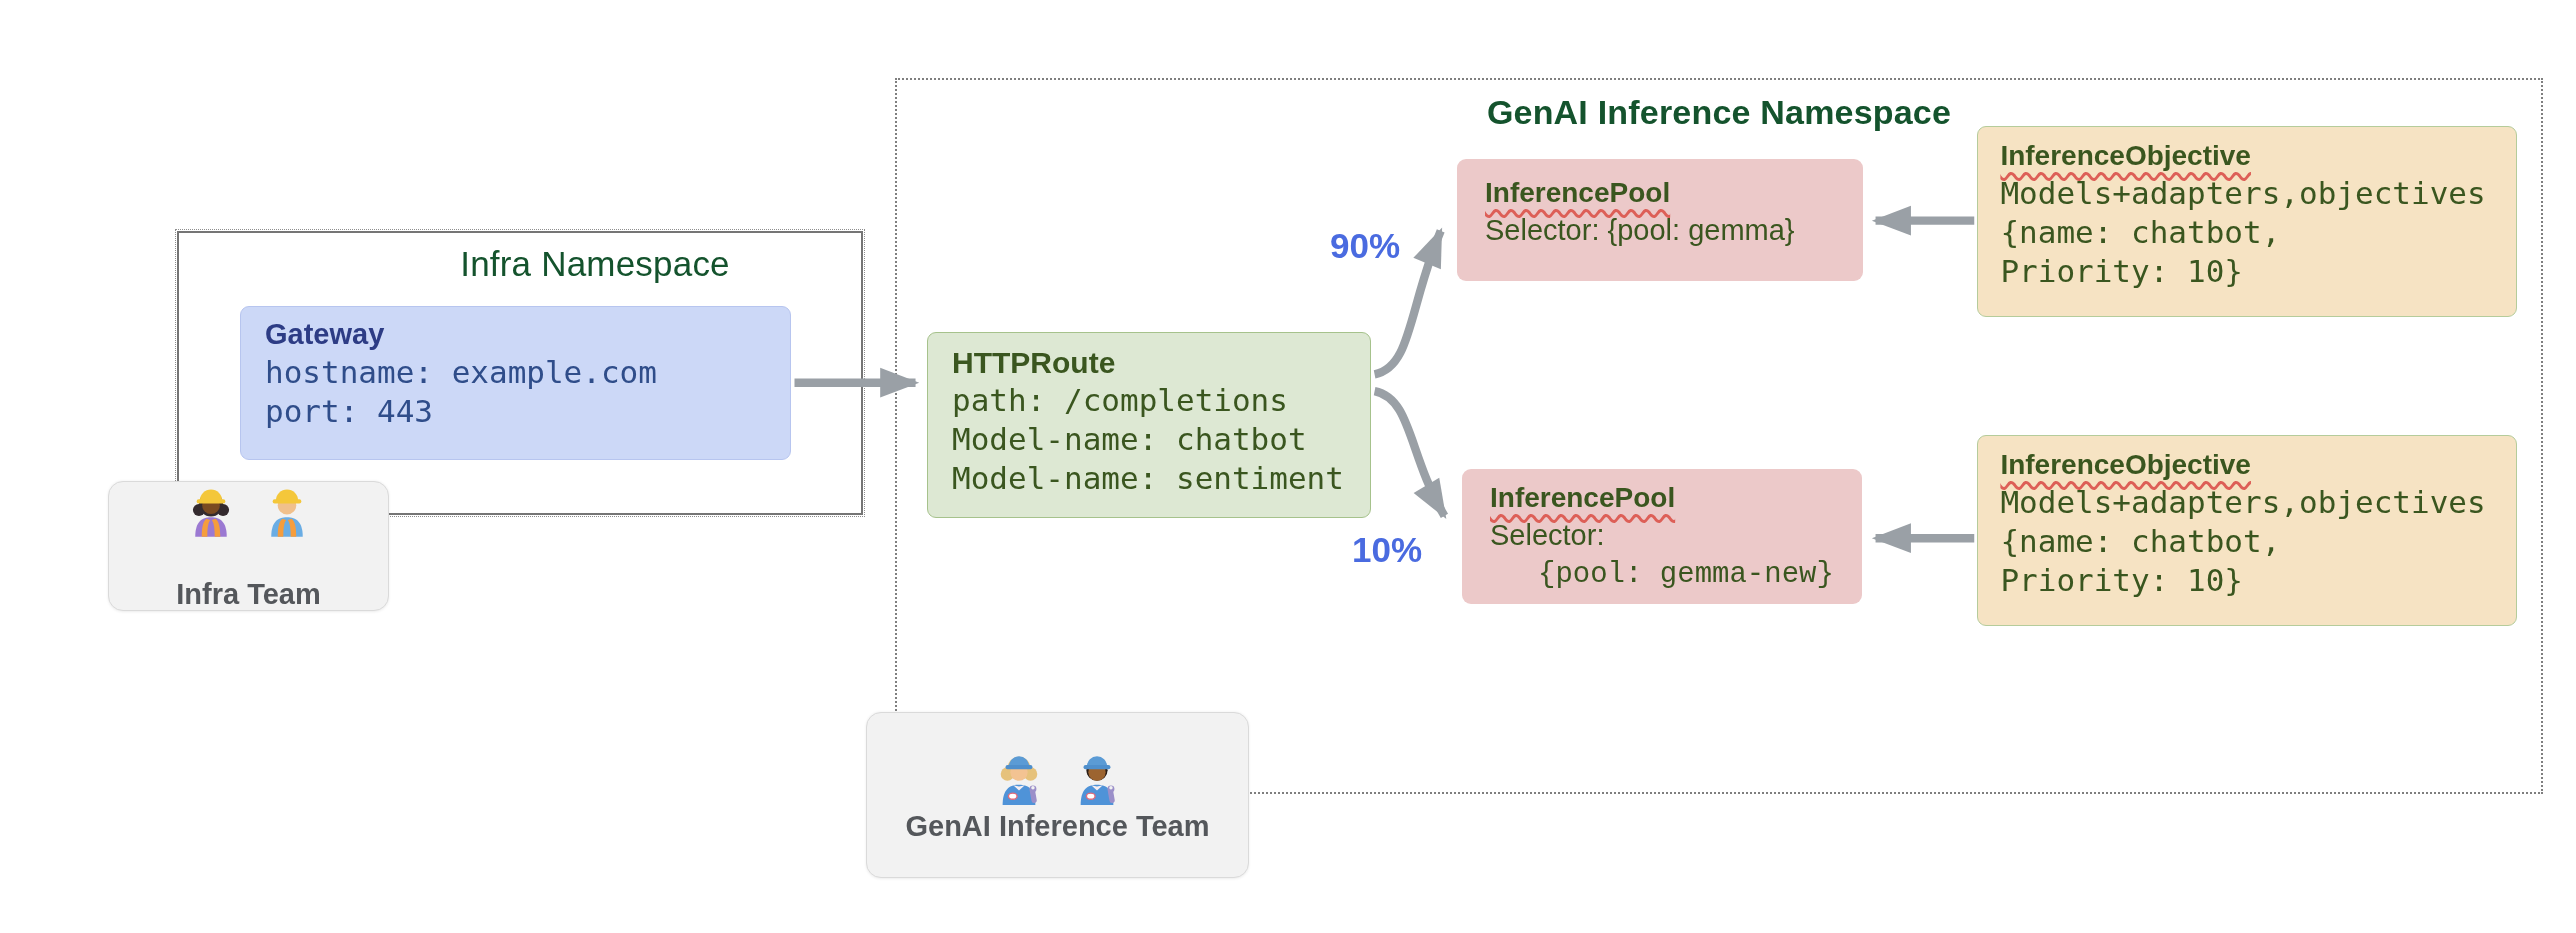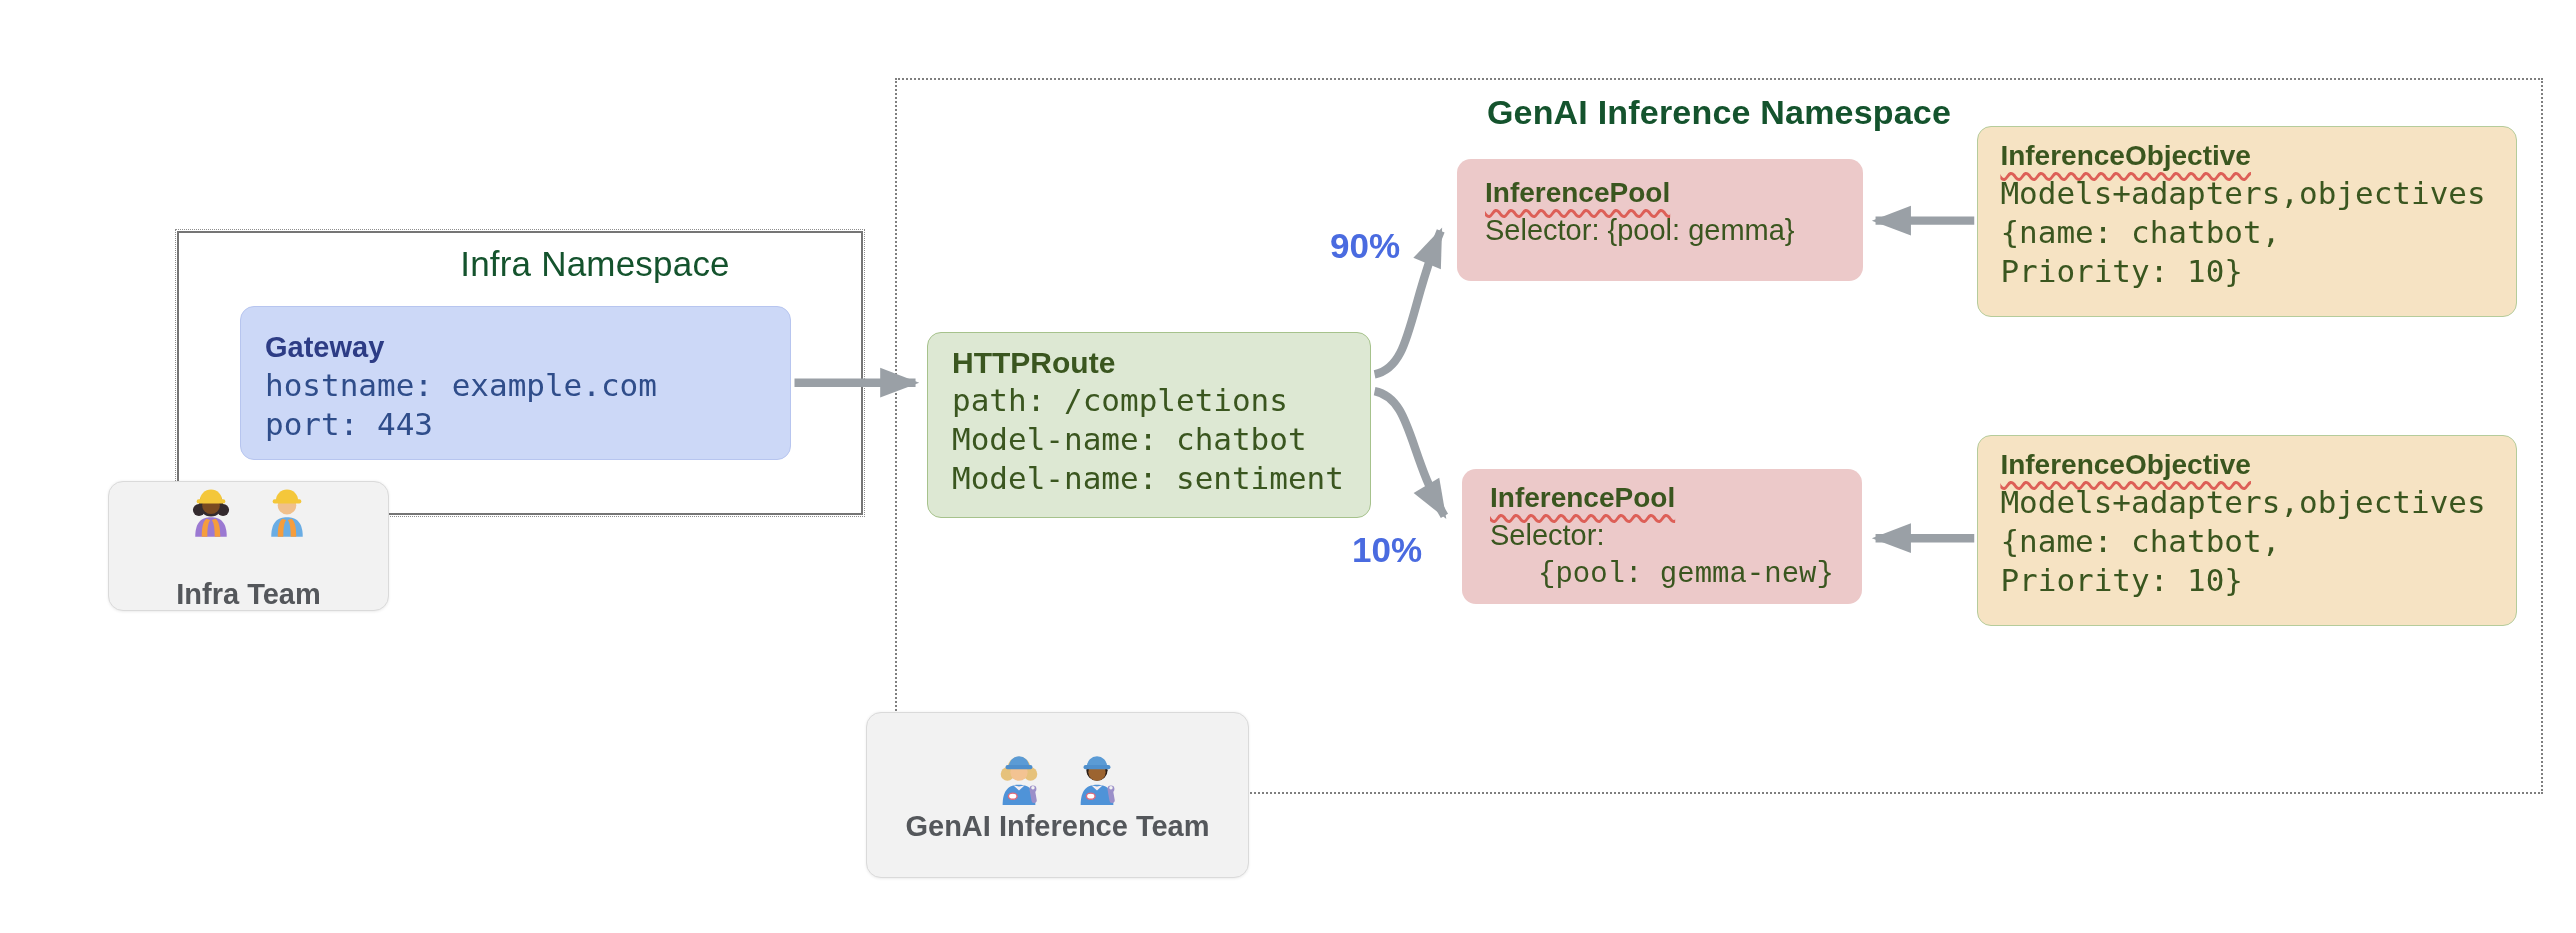--- a/index.html
+++ b/index.html
@@ -8,27 +8,27 @@
 
   
   .ns-rect{position:absolute;box-sizing:border-box;background:transparent;z-index:1;}
   .ns-infra{border:2.8px solid #757575;outline:1.9px dotted #8e8e8e;outline-offset:1.9px;}
   .ns-genai{border:2.8px dotted #7f7f7f;}
   .ns-label{position:absolute;z-index:2;text-align:center;color:#14532d;letter-spacing:0.2px;}
   .ns-label.infra{font-size:35px;font-weight:normal;}
   .ns-label.genai{font-size:34px;font-weight:bold;}
 
   
-  .node{position:absolute;box-sizing:border-box;border-radius:14px;z-index:2;}
+  .node{position:absolute;box-sizing:border-box;border-radius:9px;z-index:2;}
   .node-title{font-size:28px;font-weight:bold;line-height:37px;}
   .mono{font-family:"DejaVu Sans Mono",monospace;font-size:31px;line-height:39px;white-space:pre;}
   .sansline{font-size:29px;line-height:39px;white-space:pre;}
   .wavy{text-decoration-line:underline;text-decoration-style:wavy;text-decoration-color:#dd5f57;text-decoration-thickness:2.8px;text-underline-offset:6.5px;}
 
-  .gateway{left:240px;top:306px;width:551px;height:154px;background:#ccd8f7;border:1.9px solid #b7c5ef;padding:22px 24px;}
+  .gateway{left:240px;top:306px;width:551px;height:154px;background:#ccd8f7;border:1.9px solid #b7c5ef;padding:9px 24px;}
   .gateway .node-title{color:#2d3c85;font-size:29px;}
   .gateway .mono{color:#2f4d8a;}
 
   .httproute{left:927px;top:290px;width:444px;height:186px;background:#dde8d3;border:1.9px solid #a6c28c;padding:11.2px 24px;margin-top:42px;}
   .green-text{color:#3a561f;}
 
   .pool-top{left:1457px;top:159px;width:406px;height:122px;background:#ecc9c9;padding:15px 28px;}
   .pool-bottom{left:1462px;top:469px;width:400px;height:135px;background:#ecc9c9;padding:10.2px 28px;}
   .indent{padding-left:48px;font-family:Liberation Mono, monospace;}
 

